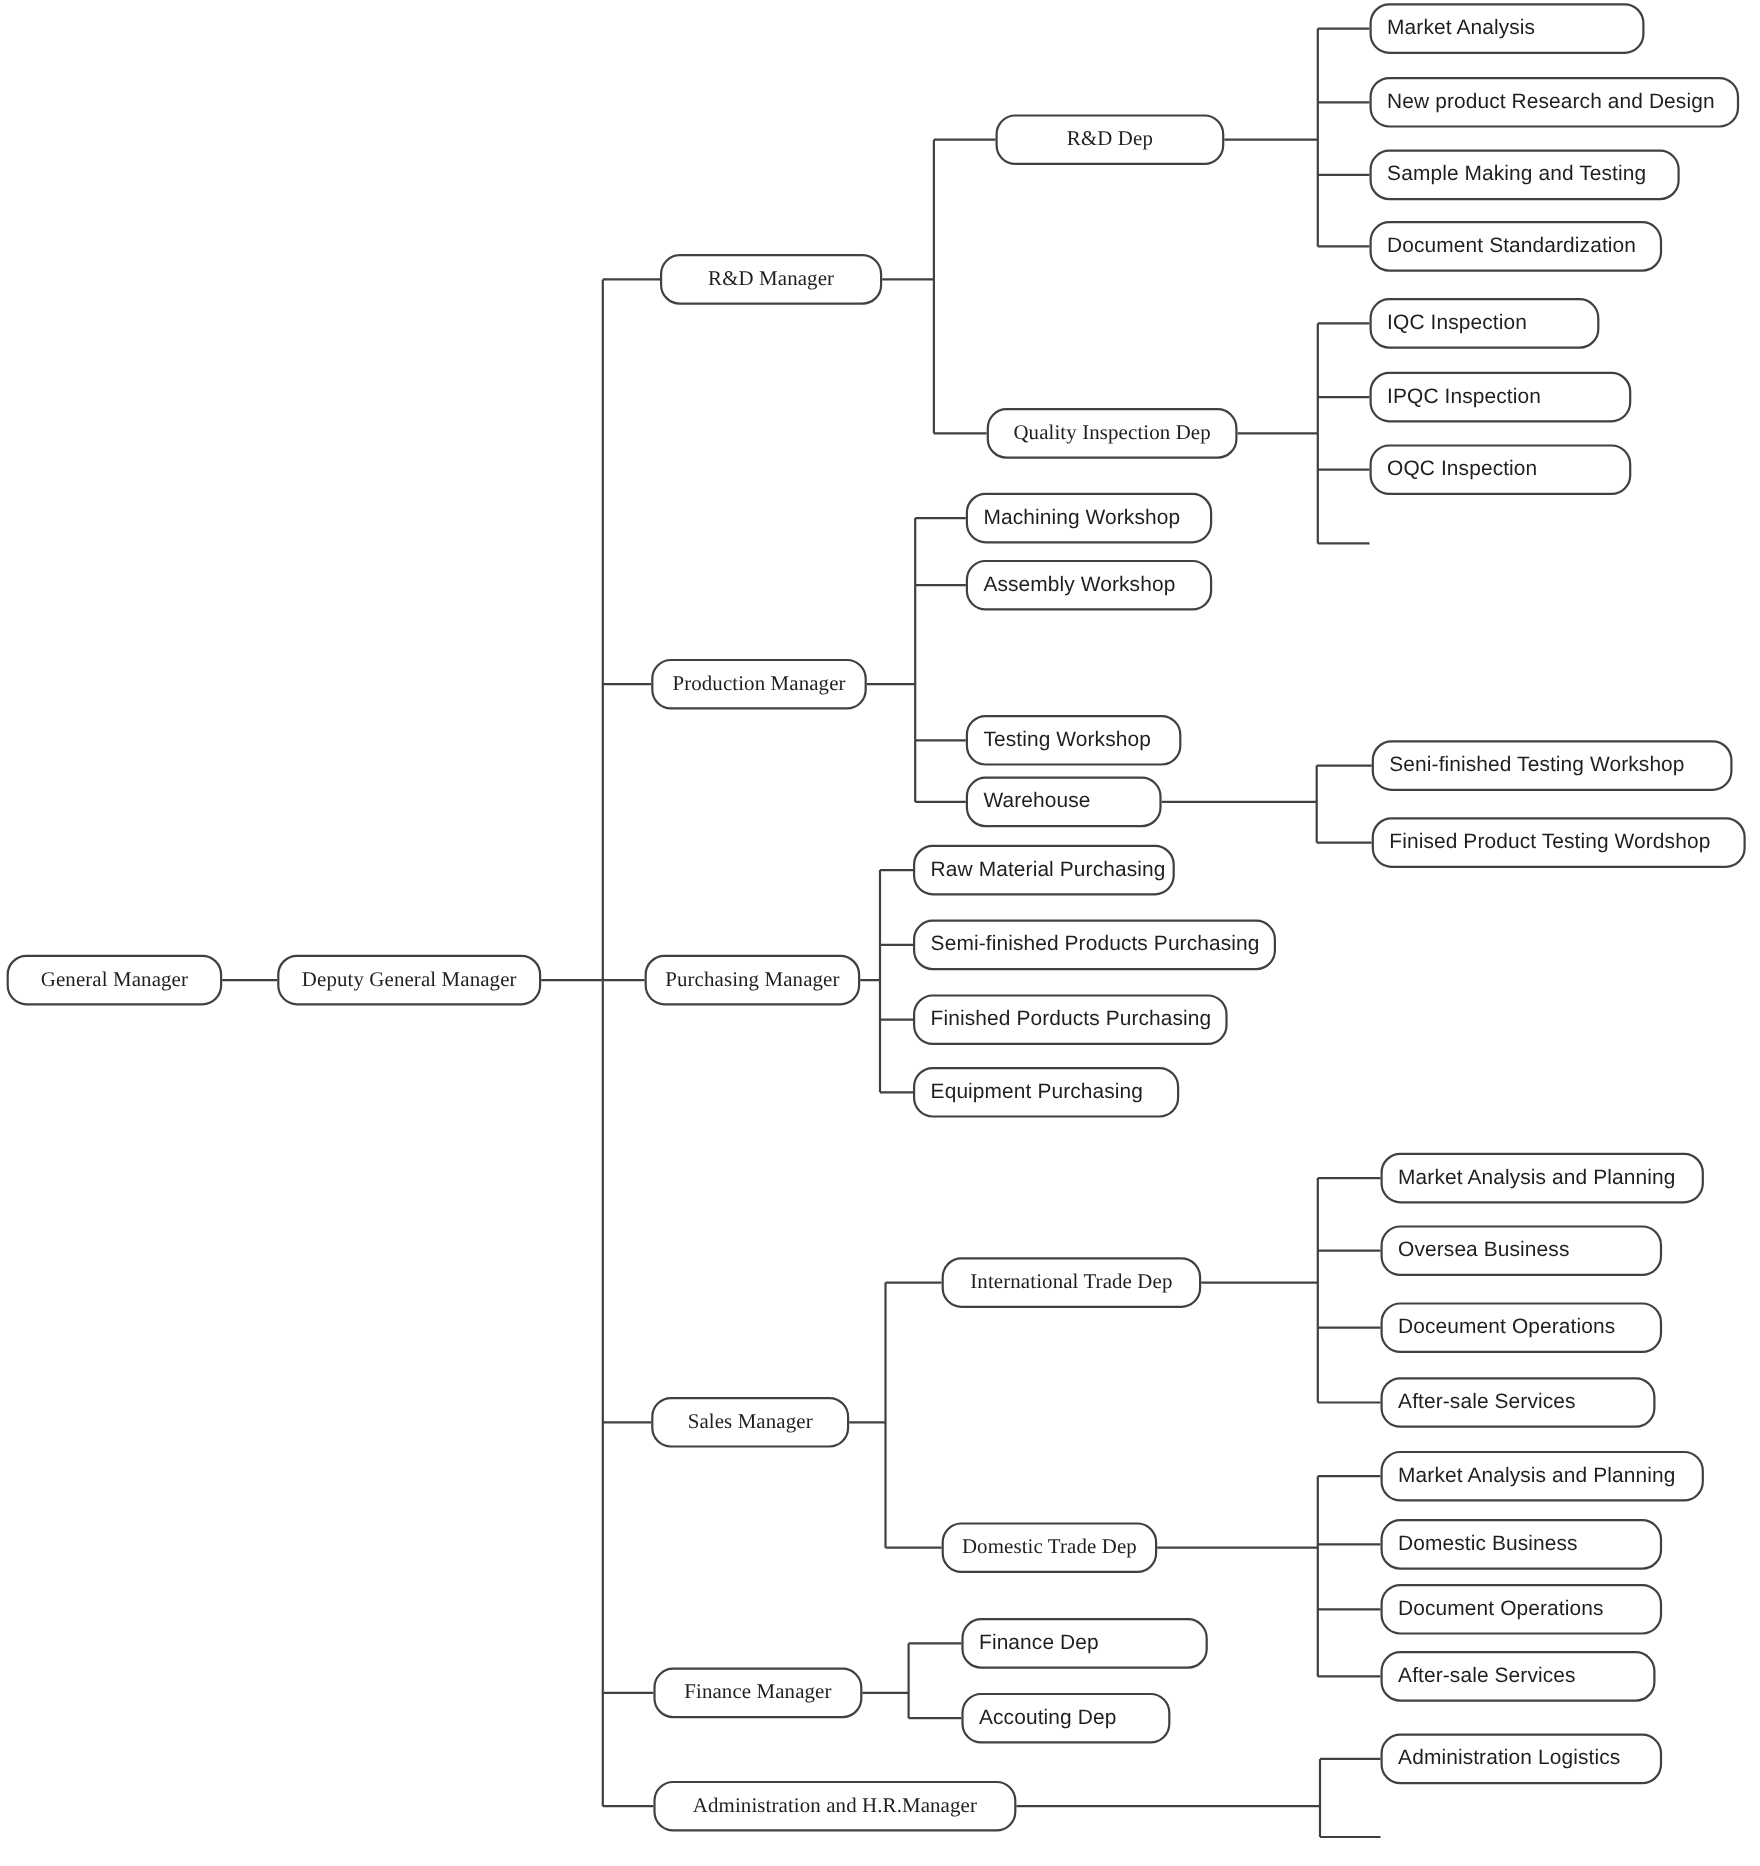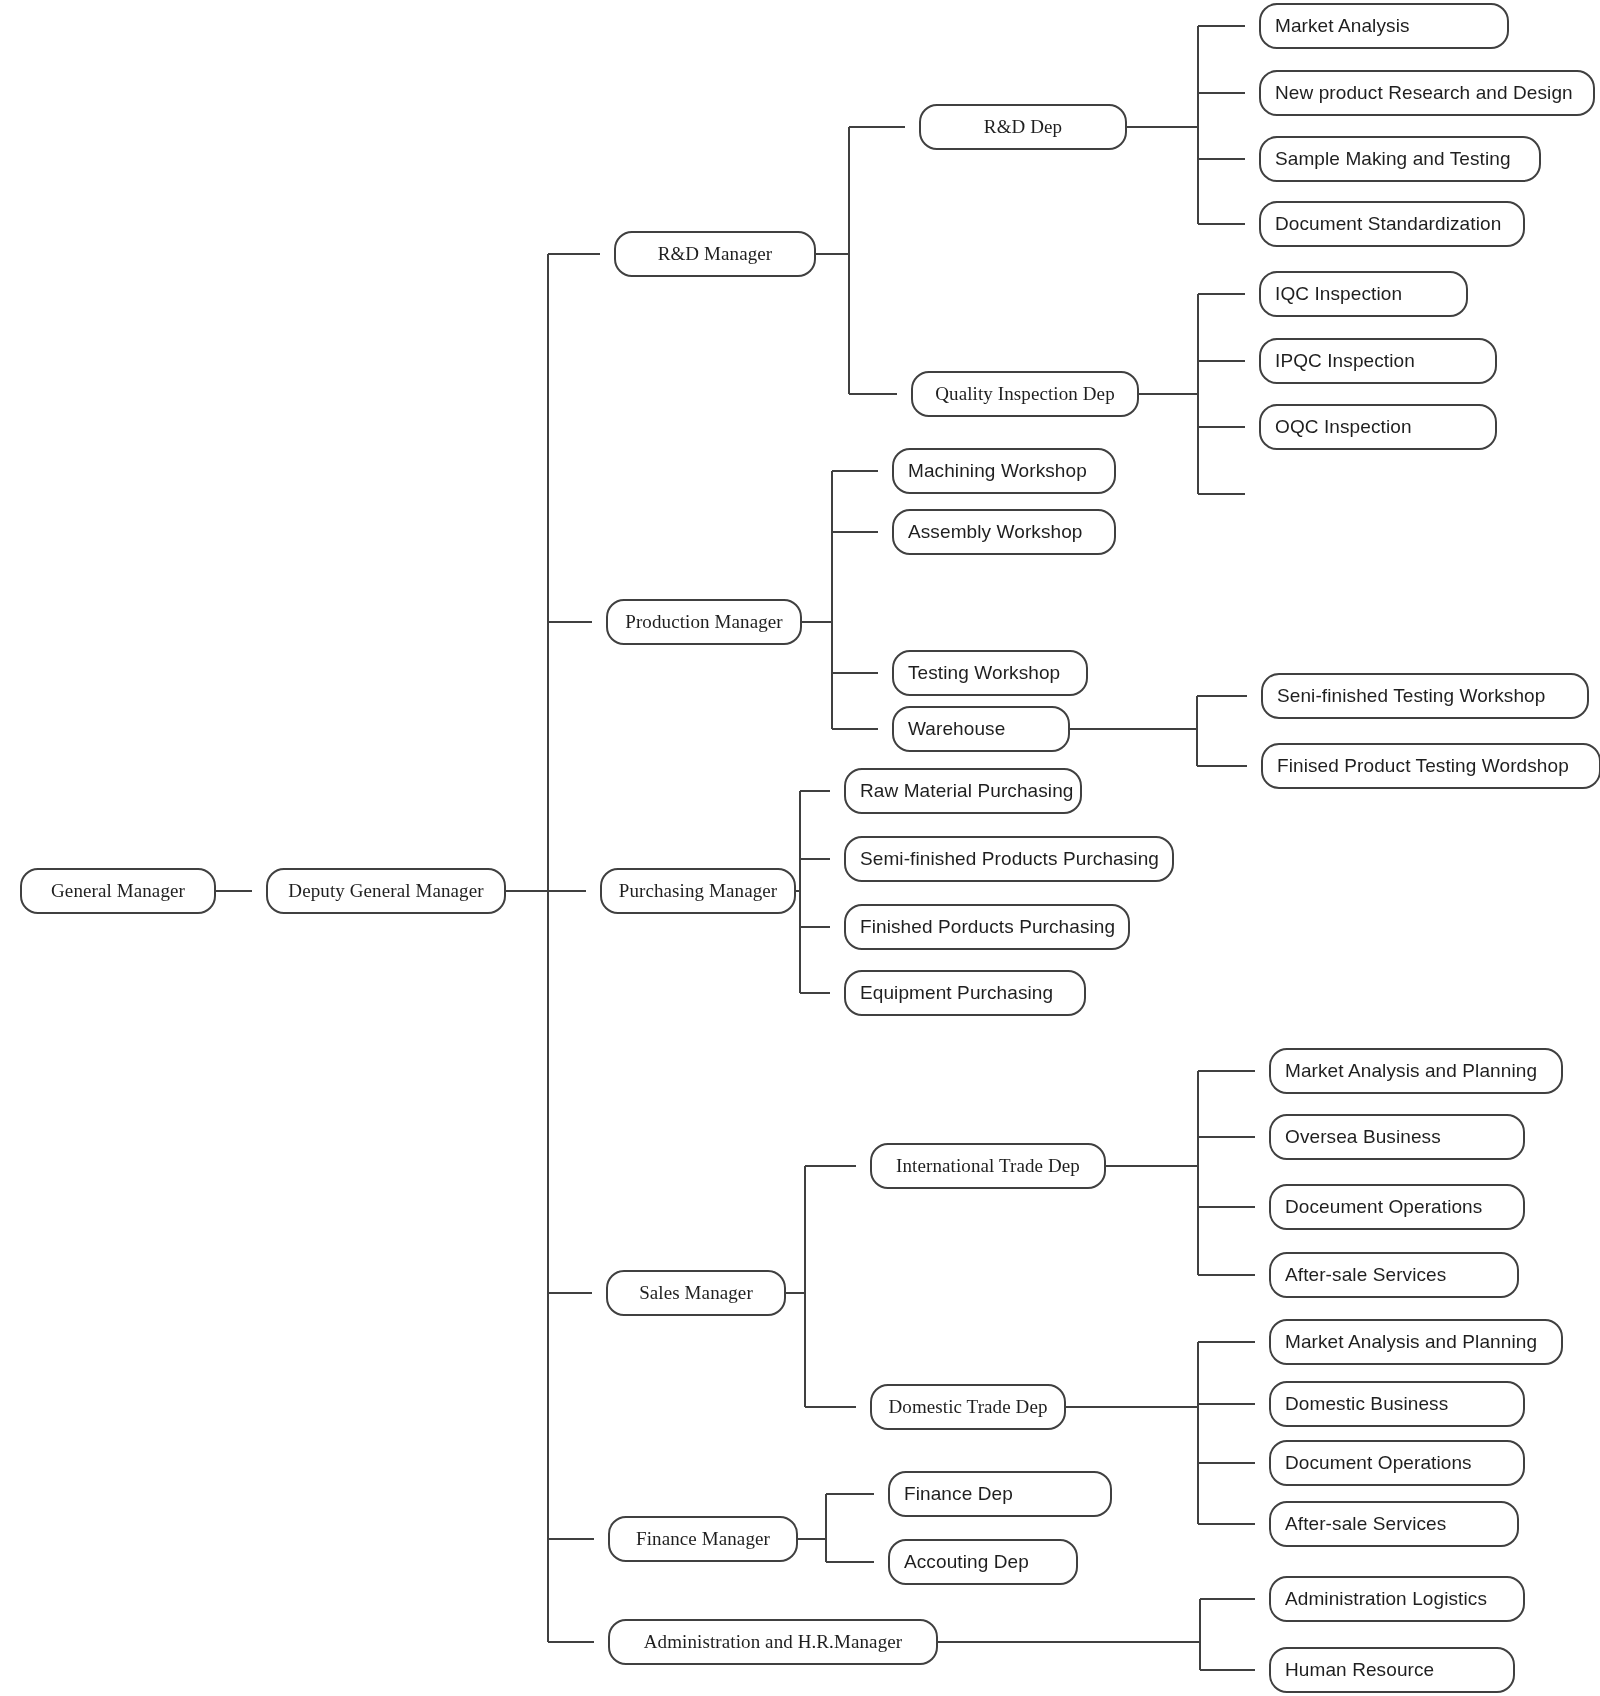--- a/index.html
+++ b/index.html
@@ -19,21 +19,20 @@
     background:#ffffff;
     border:2px solid #404040;
     border-radius:18px;
     display:flex;
     align-items:center;
     padding:0 14px;
     font-size:19px;
     color:#1f1f1f;
     white-space:nowrap;
     letter-spacing:0.1px;
-    margin-left:14px;
   }
   .center{justify-content:center;font-family:Liberation Serif, serif;}
 </style>
 </head>
 <body>
 
 <div class="canvas">
 
   <svg class="wires" width="1600" height="1696" viewBox="0 0 1600 1696">
     <g stroke="#404040" stroke-width="2" fill="none">
@@ -102,15 +101,14 @@
   <div class="node center" style="left:856px;top:1384px;width:196px">Domestic Trade Dep</div>
   <div class="node" style="left:1255px;top:1319px;width:294px">Market Analysis and Planning</div>
   <div class="node" style="left:1255px;top:1381px;width:256px">Domestic Business</div>
   <div class="node" style="left:1255px;top:1440px;width:256px">Document Operations</div>
   <div class="node" style="left:1255px;top:1501px;width:250px">After-sale Services</div>
 
   <div class="node" style="left:874px;top:1471px;width:224px">Finance Dep</div>
   <div class="node" style="left:874px;top:1539px;width:190px">Accouting Dep</div>
 
   <div class="node" style="left:1255px;top:1576px;width:256px">Administration Logistics</div>
-  <div class="node" style="left:1255px;top:1647px;width:246px">Human Resource</div>
 
 </div>
 
 </body></html>

